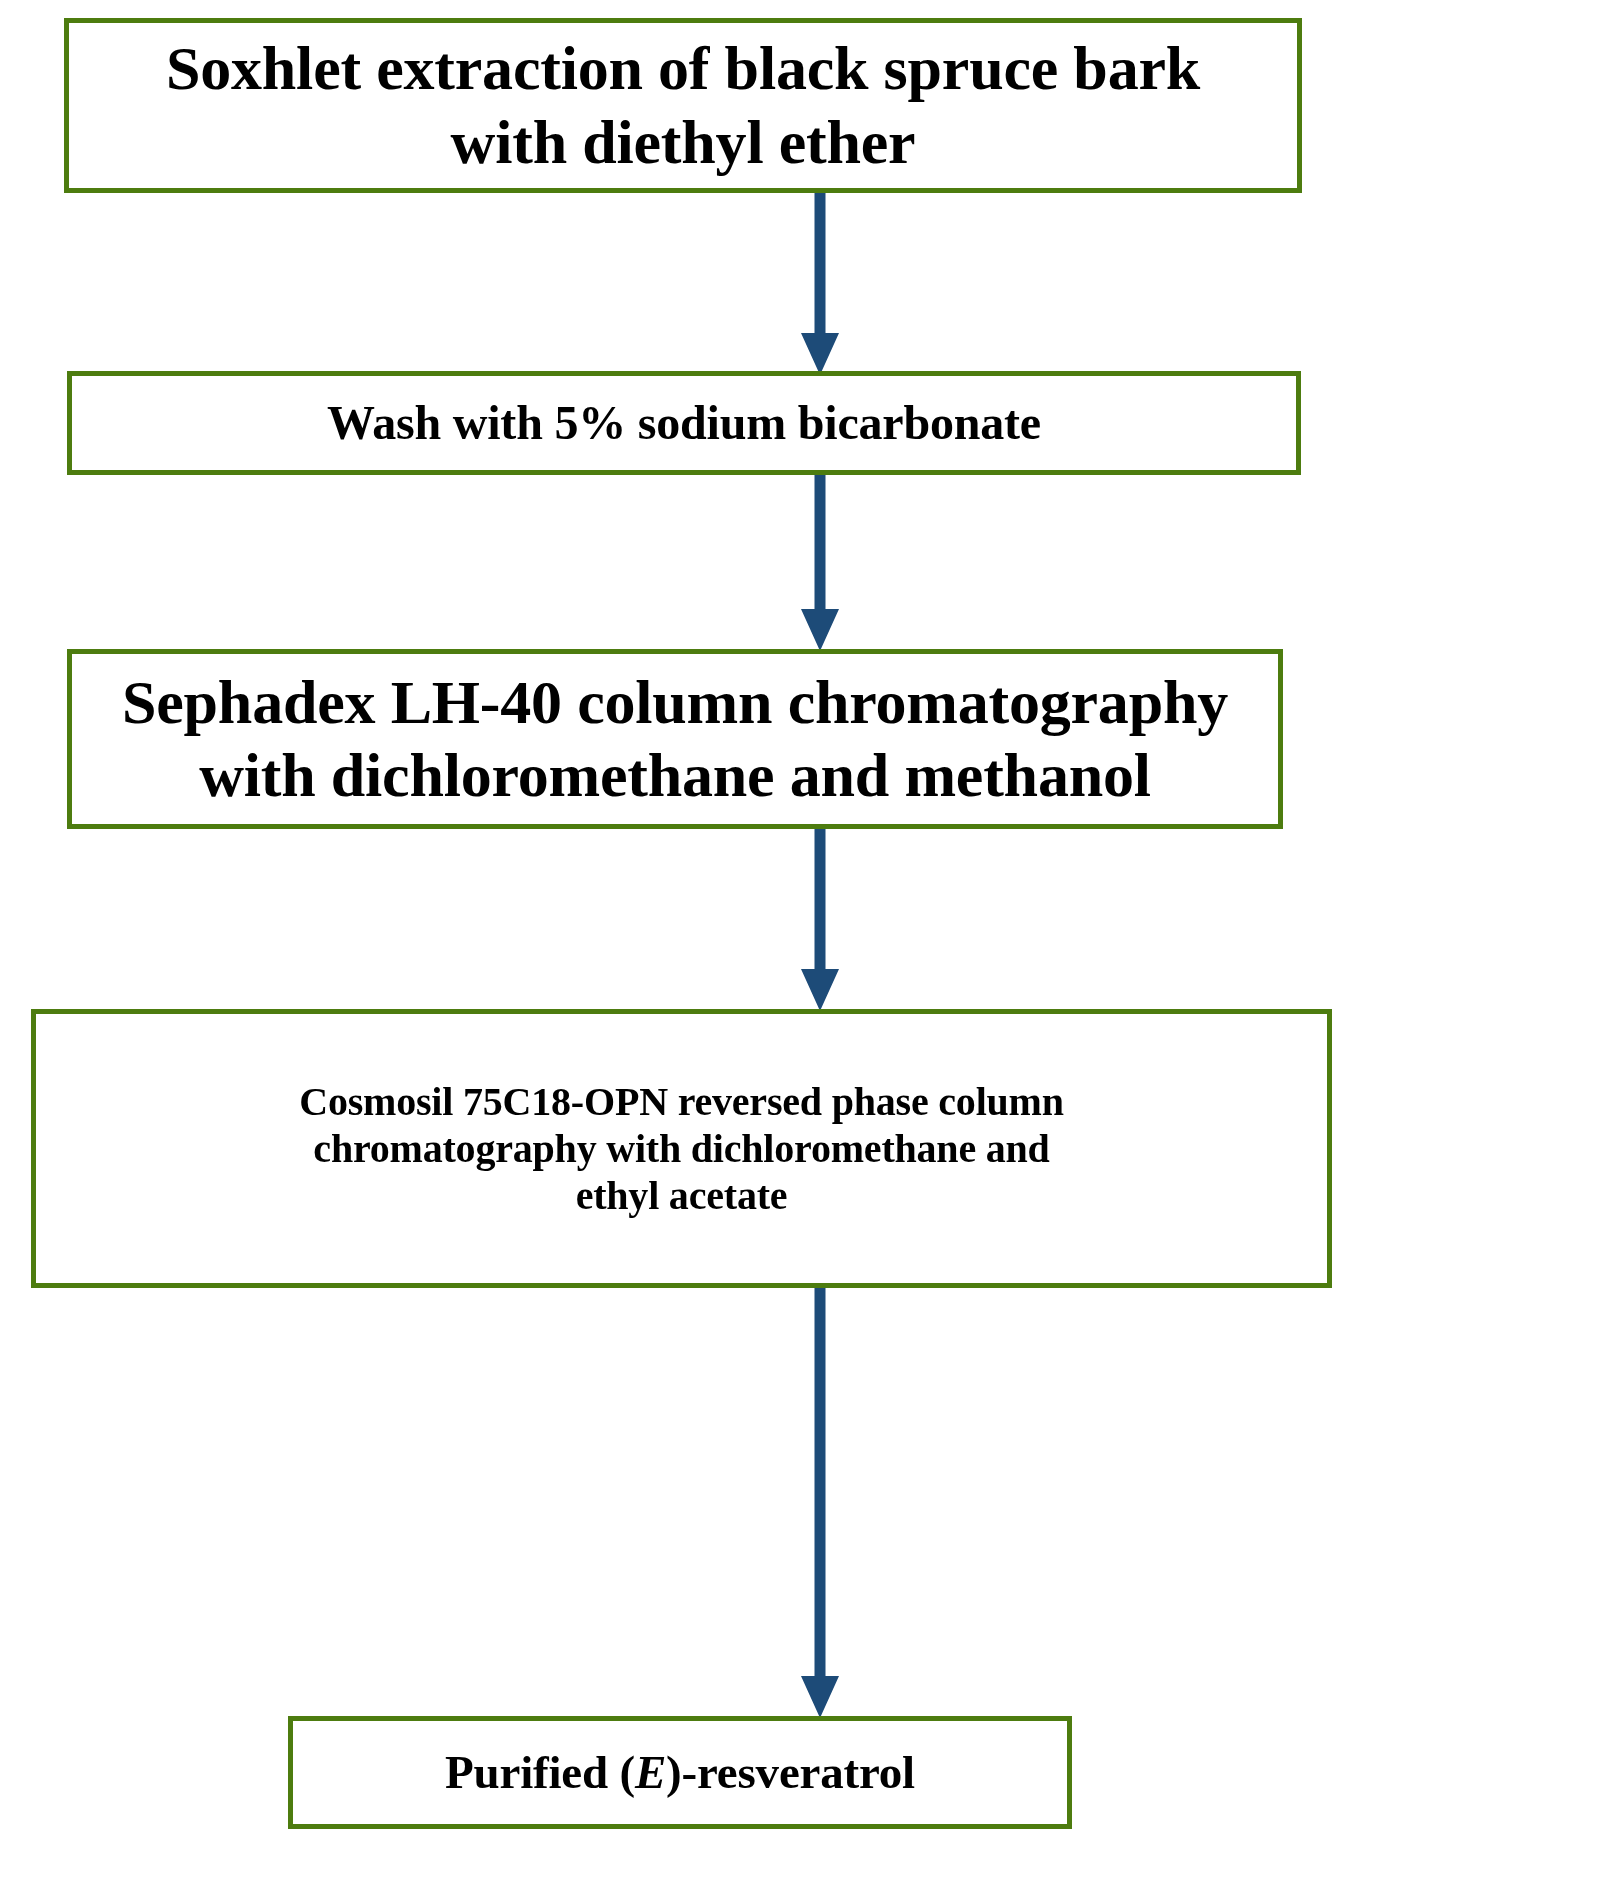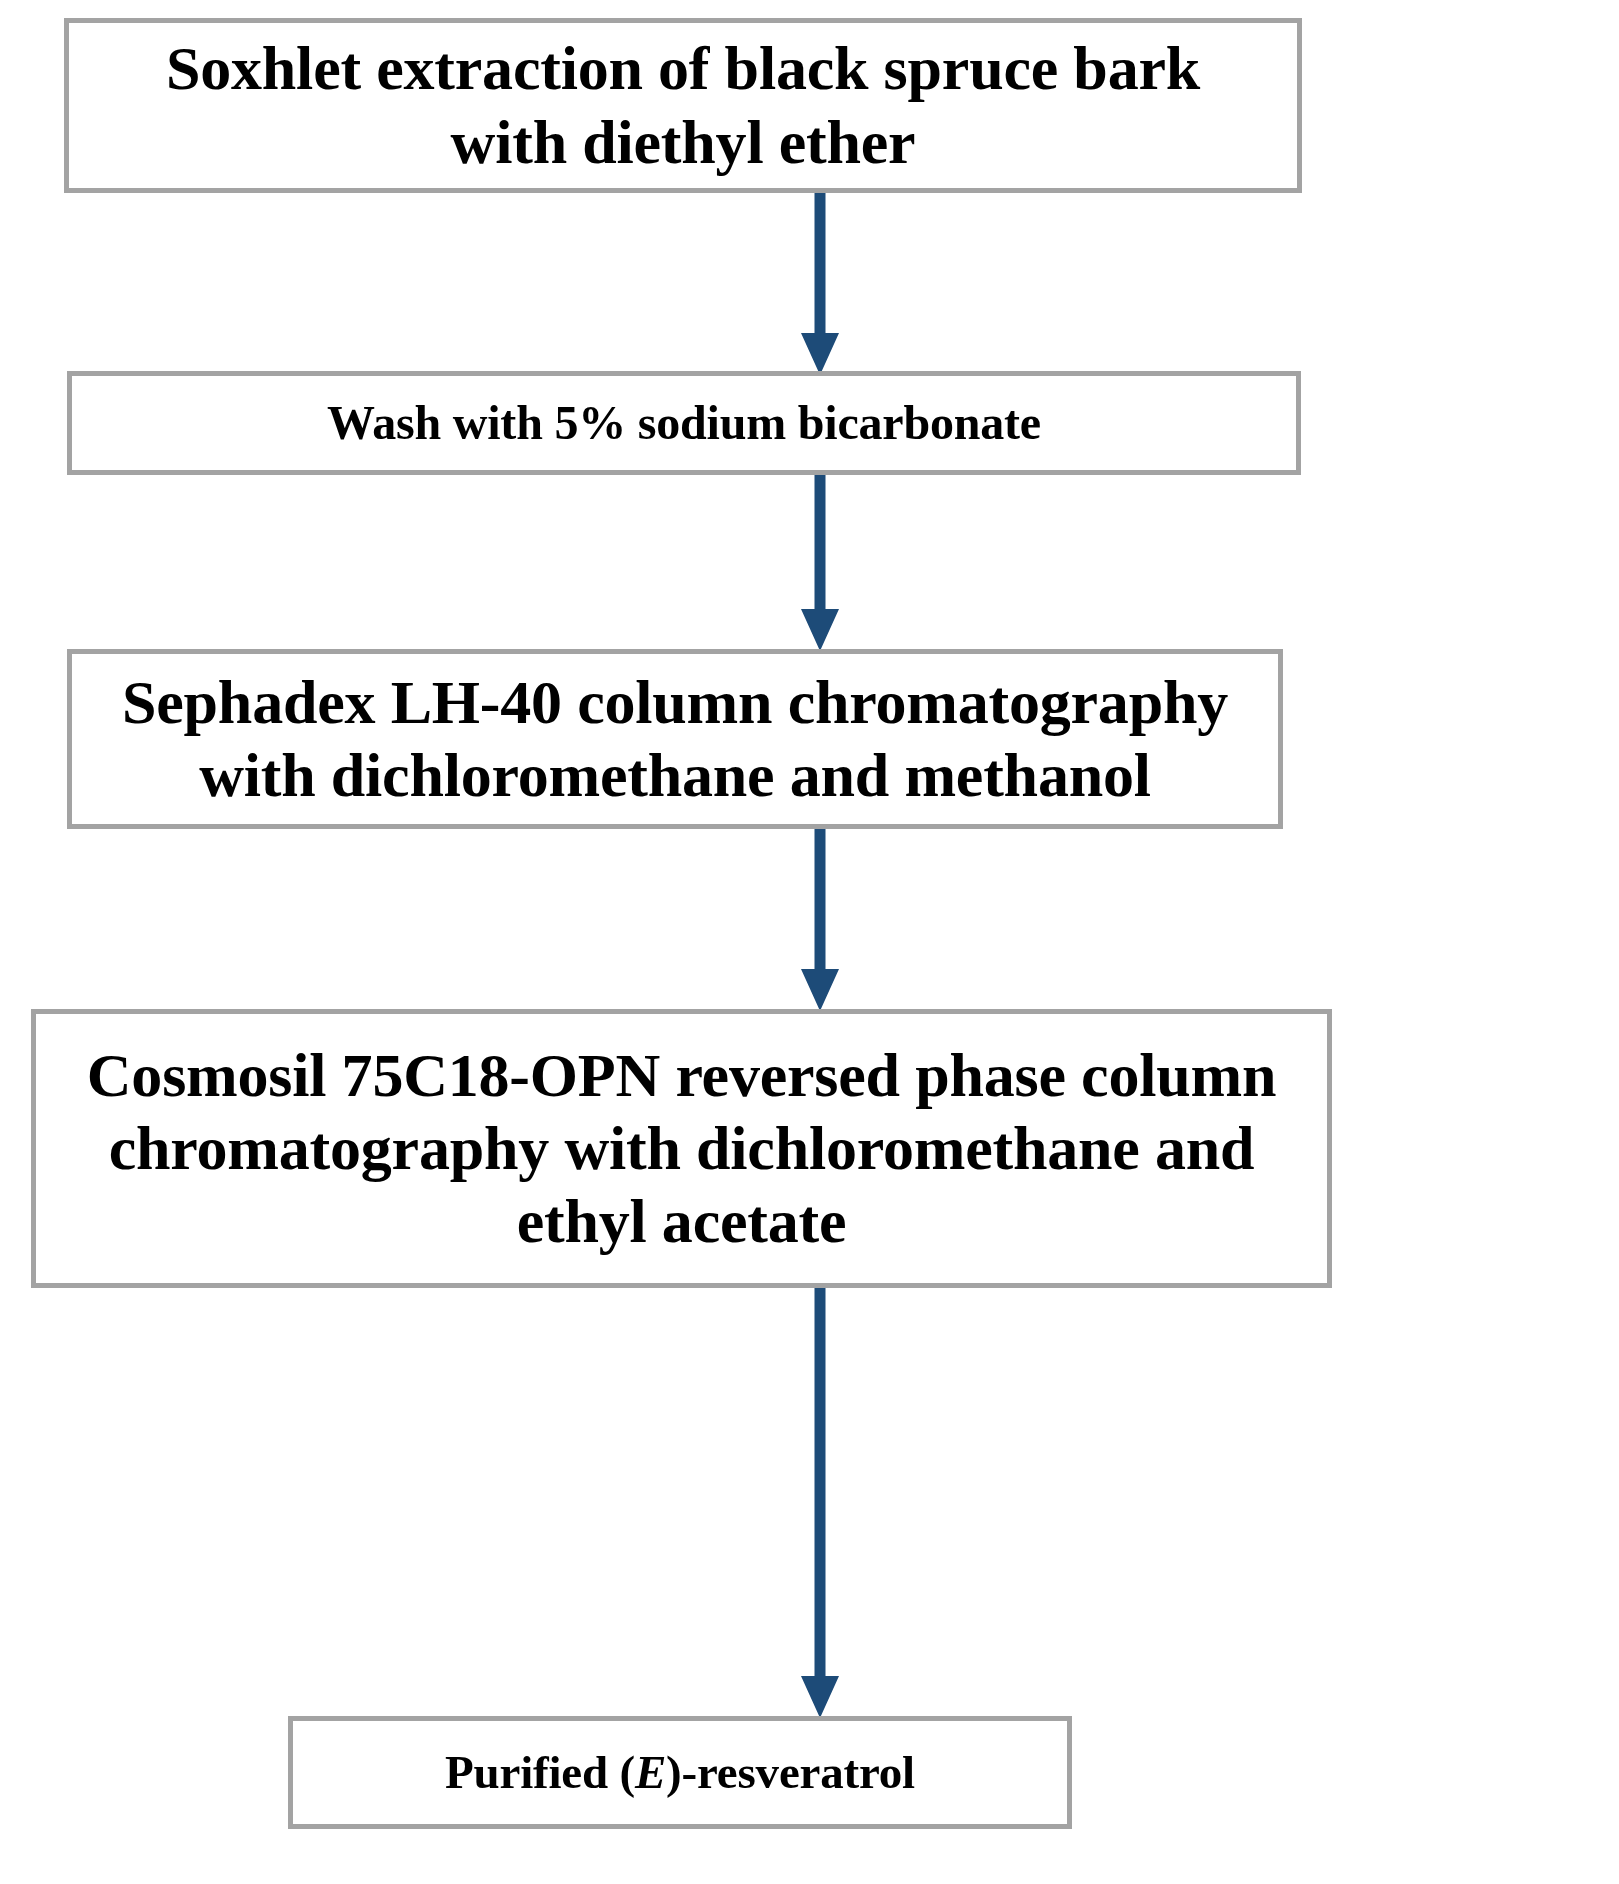--- a/index.html
+++ b/index.html
@@ -18,21 +18,21 @@
 
   .flowchart {
     position: relative;
     width: 1619px;
     height: 1884px;
     background: #ffffff;
   }
 
   .node {
     position: absolute;
-    border: 5px solid #a3a3a3;
+    border: 5px solid #4d7c0f;
     background: #ffffff;
     display: flex;
     align-items: center;
     justify-content: center;
     text-align: center;
   }
 
   .node-label {
     font-weight: bold;
     color: #000000;
@@ -46,21 +46,21 @@
   #node-1 { left: 64px;  top: 18px;   width: 1238px; height: 175px; }
   #node-1 .node-label { font-size: 62px; }
 
   #node-2 { left: 67px;  top: 371px;  width: 1234px; height: 104px; }
   #node-2 .node-label { font-size: 48px; }
 
   #node-3 { left: 67px;  top: 649px;  width: 1216px; height: 180px; }
   #node-3 .node-label { font-size: 62px; }
 
   #node-4 { left: 31px;  top: 1009px; width: 1301px; height: 279px; }
-  #node-4 .node-label { font-size: 62px; }
+  #node-4 .node-label { font-size: 40px; }
 
   #node-5 { left: 288px; top: 1716px; width: 784px; height: 113px; }
   #node-5 .node-label { font-size: 47px; font-family: Liberation Serif, serif; }
 
   .node-label i { font-style: italic; }
 
   
   .arrow {
     position: absolute;
     pointer-events: none;

